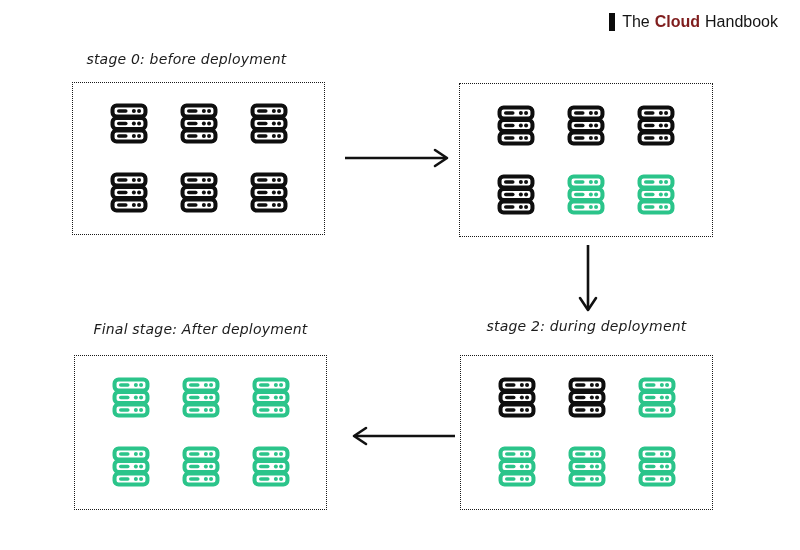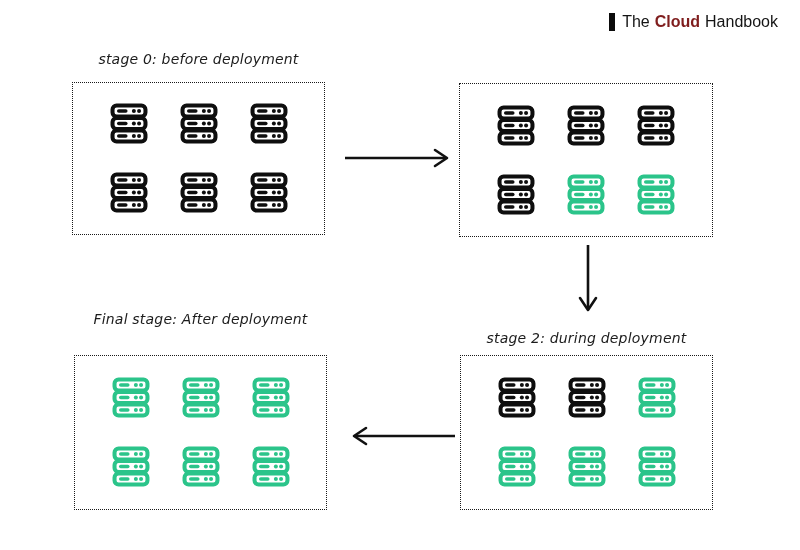--- a/index.html
+++ b/index.html
@@ -73,21 +73,21 @@
 
   <header class="brand">
     <span class="brand-bar"></span>
     <span class="brand-text">
       <span>The</span>
       <span class="brand-highlight" id="brand-highlight" style="color: #7f1d1d;">Cloud</span>
       <span>Handbook</span>
     </span>
   </header>
 
-  <div class="stage-title" style="left:72px; top:51px; width:253px;">stage 0: before deployment</div>
+  <div class="stage-title" style="left:60px; top:51px; width:253px;">stage 0: before deployment</div>
   <div class="stage-box" style="left:72px; top:82px; width:253px; height:153px;">
     <div class="server-grid">
         <div class="server" style="color: rgb(14, 14, 14);">
           <svg viewBox="0 0 24 25" width="42" height="42">
             <rect x="2.2" y="1.5" width="19.6" height="6.6" rx="2.4" fill="#fff" stroke="currentColor" stroke-width="2.4"></rect>
             <line x1="5.9" y1="4.8" x2="10.1" y2="4.8" stroke="currentColor" stroke-width="2.1" stroke-linecap="round"></line>
             <circle cx="14.9" cy="4.8" r="1.2" fill="currentColor"></circle>
             <circle cx="18" cy="4.8" r="1.2" fill="currentColor"></circle>
             <rect x="2.2" y="8.9" width="19.6" height="6.6" rx="2.4" fill="#fff" stroke="currentColor" stroke-width="2.4"></rect>
             <line x1="5.9" y1="12.2" x2="10.1" y2="12.2" stroke="currentColor" stroke-width="2.1" stroke-linecap="round"></line>
@@ -276,21 +276,21 @@
             <circle cx="18" cy="12.2" r="1.2" fill="currentColor"></circle>
             <rect x="2.2" y="16.3" width="19.6" height="6.6" rx="2.4" fill="#fff" stroke="currentColor" stroke-width="2.4"></rect>
             <line x1="5.9" y1="19.6" x2="10.1" y2="19.6" stroke="currentColor" stroke-width="2.1" stroke-linecap="round"></line>
             <circle cx="14.9" cy="19.6" r="1.2" fill="currentColor"></circle>
             <circle cx="18" cy="19.6" r="1.2" fill="currentColor"></circle>
           </svg>
         </div>
       </div>
   </div>
 
-  <div class="stage-title" style="left:460px; top:330px; width:253px;">stage 2: during deployment</div>
+  <div class="stage-title" style="left:460px; top:318px; width:253px;">stage 2: during deployment</div>
   <div class="stage-box" style="left:460px; top:355px; width:253px; height:155px;">
     <div class="server-grid">
         <div class="server" style="color: rgb(14, 14, 14);">
           <svg viewBox="0 0 24 25" width="42" height="42">
             <rect x="2.2" y="1.5" width="19.6" height="6.6" rx="2.4" fill="#fff" stroke="currentColor" stroke-width="2.4"></rect>
             <line x1="5.9" y1="4.8" x2="10.1" y2="4.8" stroke="currentColor" stroke-width="2.1" stroke-linecap="round"></line>
             <circle cx="14.9" cy="4.8" r="1.2" fill="currentColor"></circle>
             <circle cx="18" cy="4.8" r="1.2" fill="currentColor"></circle>
             <rect x="2.2" y="8.9" width="19.6" height="6.6" rx="2.4" fill="#fff" stroke="currentColor" stroke-width="2.4"></rect>
             <line x1="5.9" y1="12.2" x2="10.1" y2="12.2" stroke="currentColor" stroke-width="2.1" stroke-linecap="round"></line>
@@ -378,21 +378,21 @@
             <circle cx="18" cy="12.2" r="1.2" fill="currentColor"></circle>
             <rect x="2.2" y="16.3" width="19.6" height="6.6" rx="2.4" fill="#fff" stroke="currentColor" stroke-width="2.4"></rect>
             <line x1="5.9" y1="19.6" x2="10.1" y2="19.6" stroke="currentColor" stroke-width="2.1" stroke-linecap="round"></line>
             <circle cx="14.9" cy="19.6" r="1.2" fill="currentColor"></circle>
             <circle cx="18" cy="19.6" r="1.2" fill="currentColor"></circle>
           </svg>
         </div>
       </div>
   </div>
 
-  <div class="stage-title" style="left:74px; top:311px; width:253px;">Final stage: After deployment</div>
+  <div class="stage-title" style="left:74px; top:321px; width:253px;">Final stage: After deployment</div>
   <div class="stage-box" style="left:74px; top:355px; width:253px; height:155px;">
     <div class="server-grid">
         <div class="server" style="color: rgb(43, 196, 138);">
           <svg viewBox="0 0 24 25" width="42" height="42">
             <rect x="2.2" y="1.5" width="19.6" height="6.6" rx="2.4" fill="#fff" stroke="currentColor" stroke-width="2.4"></rect>
             <line x1="5.9" y1="4.8" x2="10.1" y2="4.8" stroke="currentColor" stroke-width="2.1" stroke-linecap="round"></line>
             <circle cx="14.9" cy="4.8" r="1.2" fill="currentColor"></circle>
             <circle cx="18" cy="4.8" r="1.2" fill="currentColor"></circle>
             <rect x="2.2" y="8.9" width="19.6" height="6.6" rx="2.4" fill="#fff" stroke="currentColor" stroke-width="2.4"></rect>
             <line x1="5.9" y1="12.2" x2="10.1" y2="12.2" stroke="currentColor" stroke-width="2.1" stroke-linecap="round"></line>

